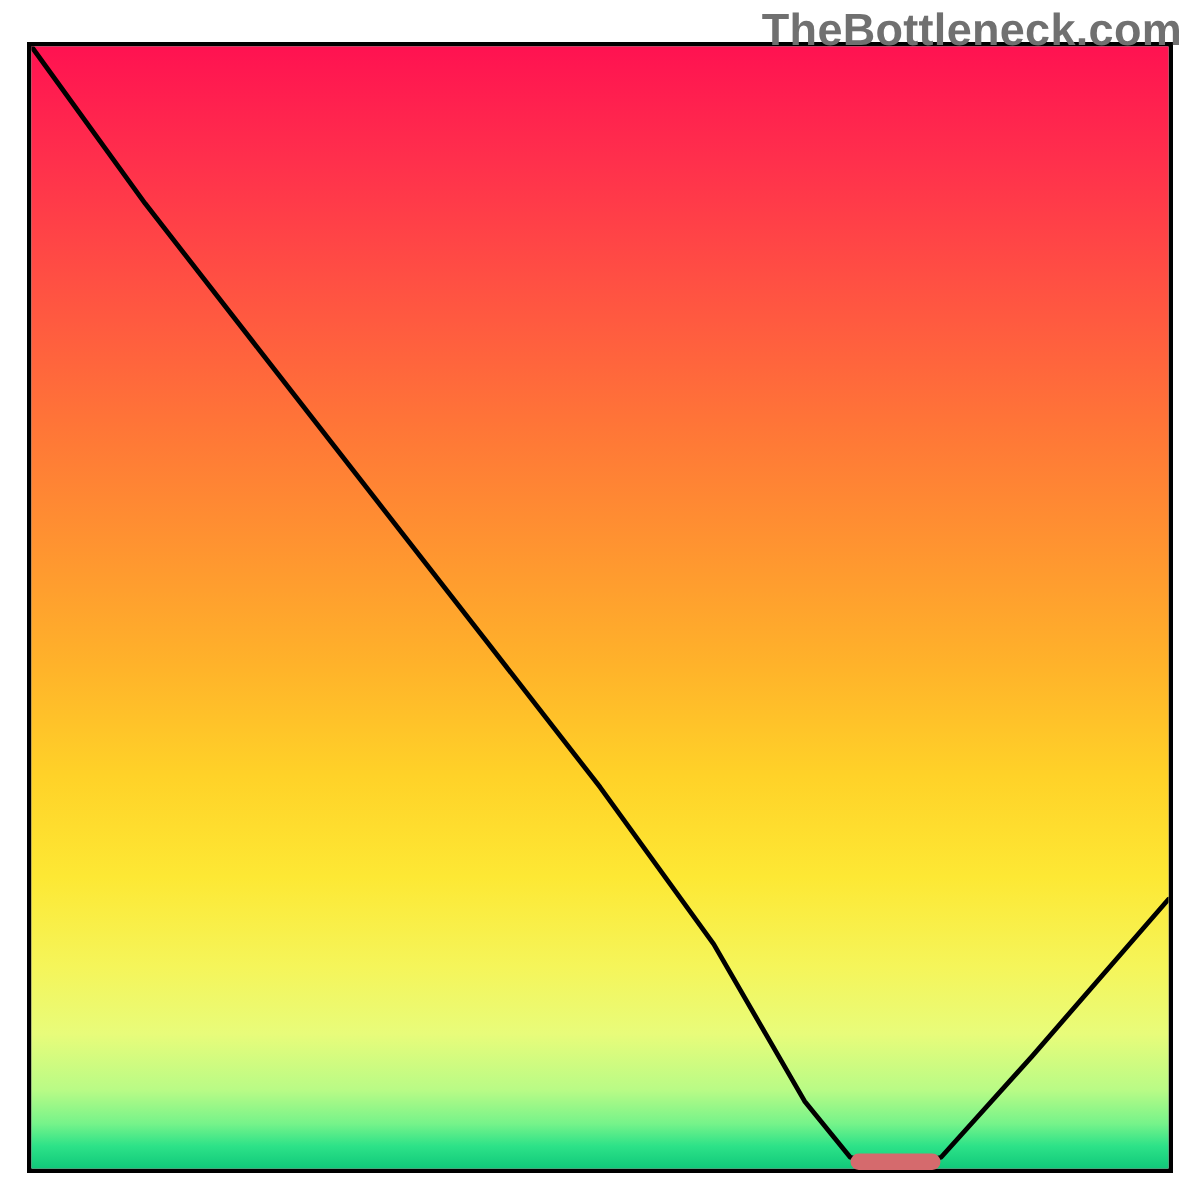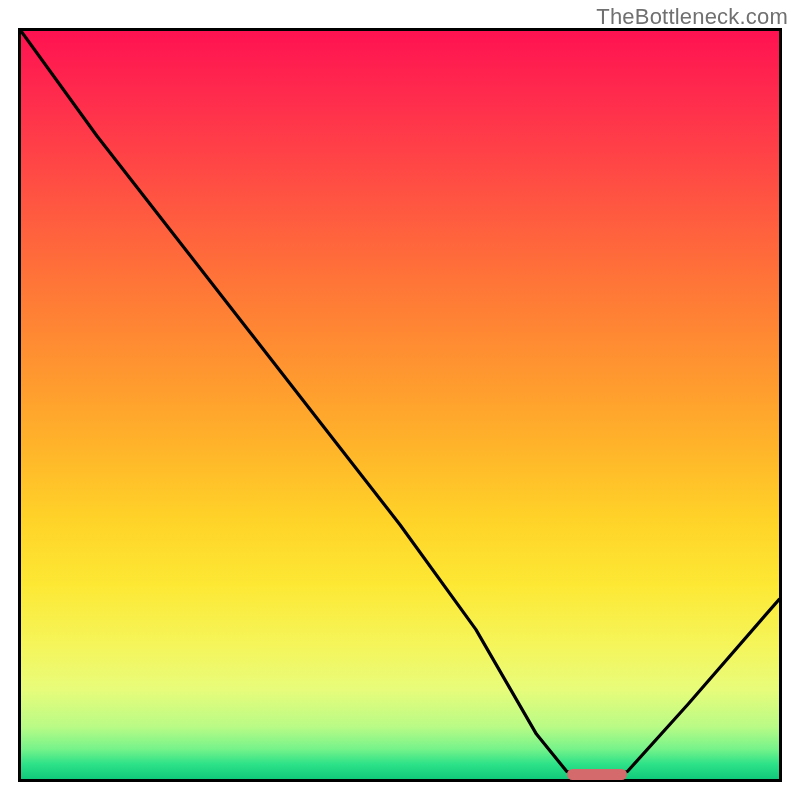--- a/index.html
+++ b/index.html
@@ -14,22 +14,22 @@
   .container {
     position: relative;
     width: 800px;
     height: 800px;
   }
   .watermark {
     position: absolute;
     top: 4px;
     right: 12px;
     color: #707070;
-    font-size: 22px;
-    font-weight: 400;
+    font-size: 30px;
+    font-weight: 700;
     letter-spacing: 0.2px;
     z-index: 20;
   }
   .plot-frame {
     position: absolute;
     left: 18px;
     top: 28px;
     width: 764px;
     height: 754px;
     border: 3px solid #000000;

